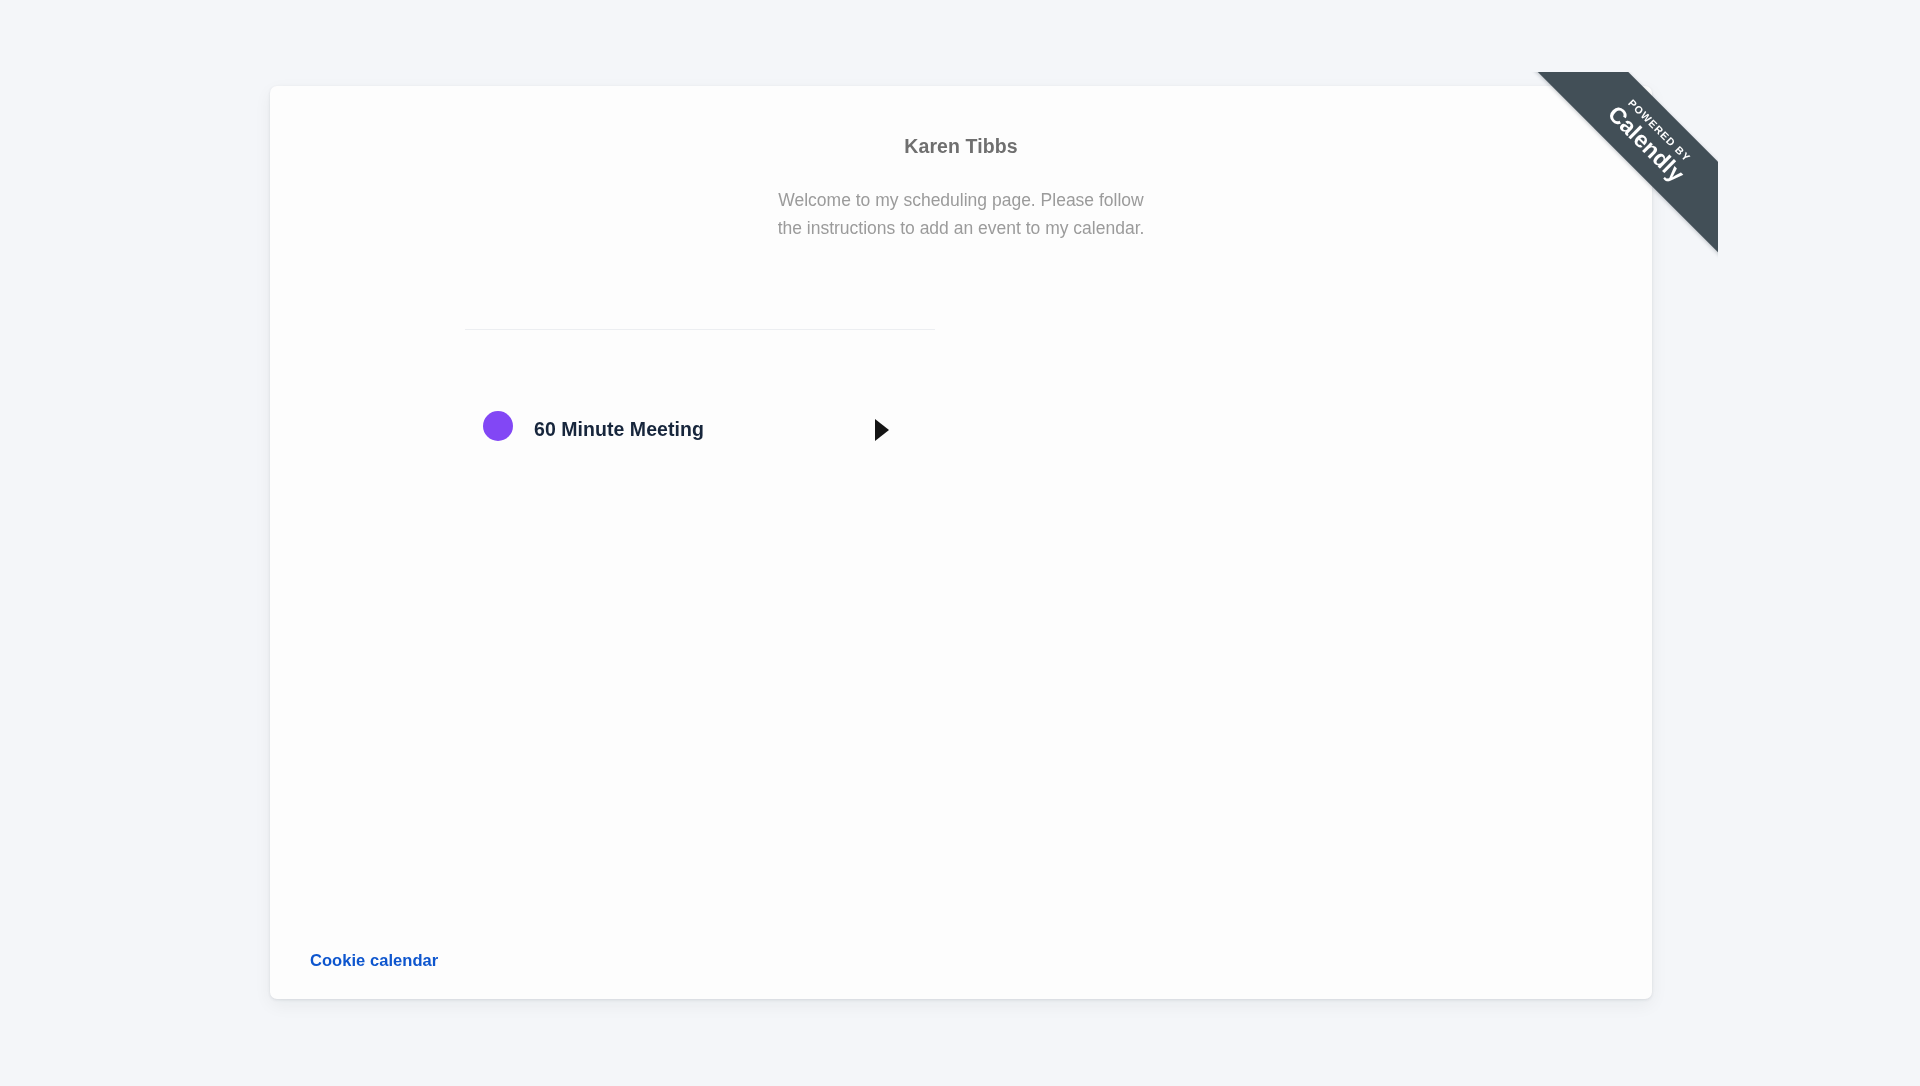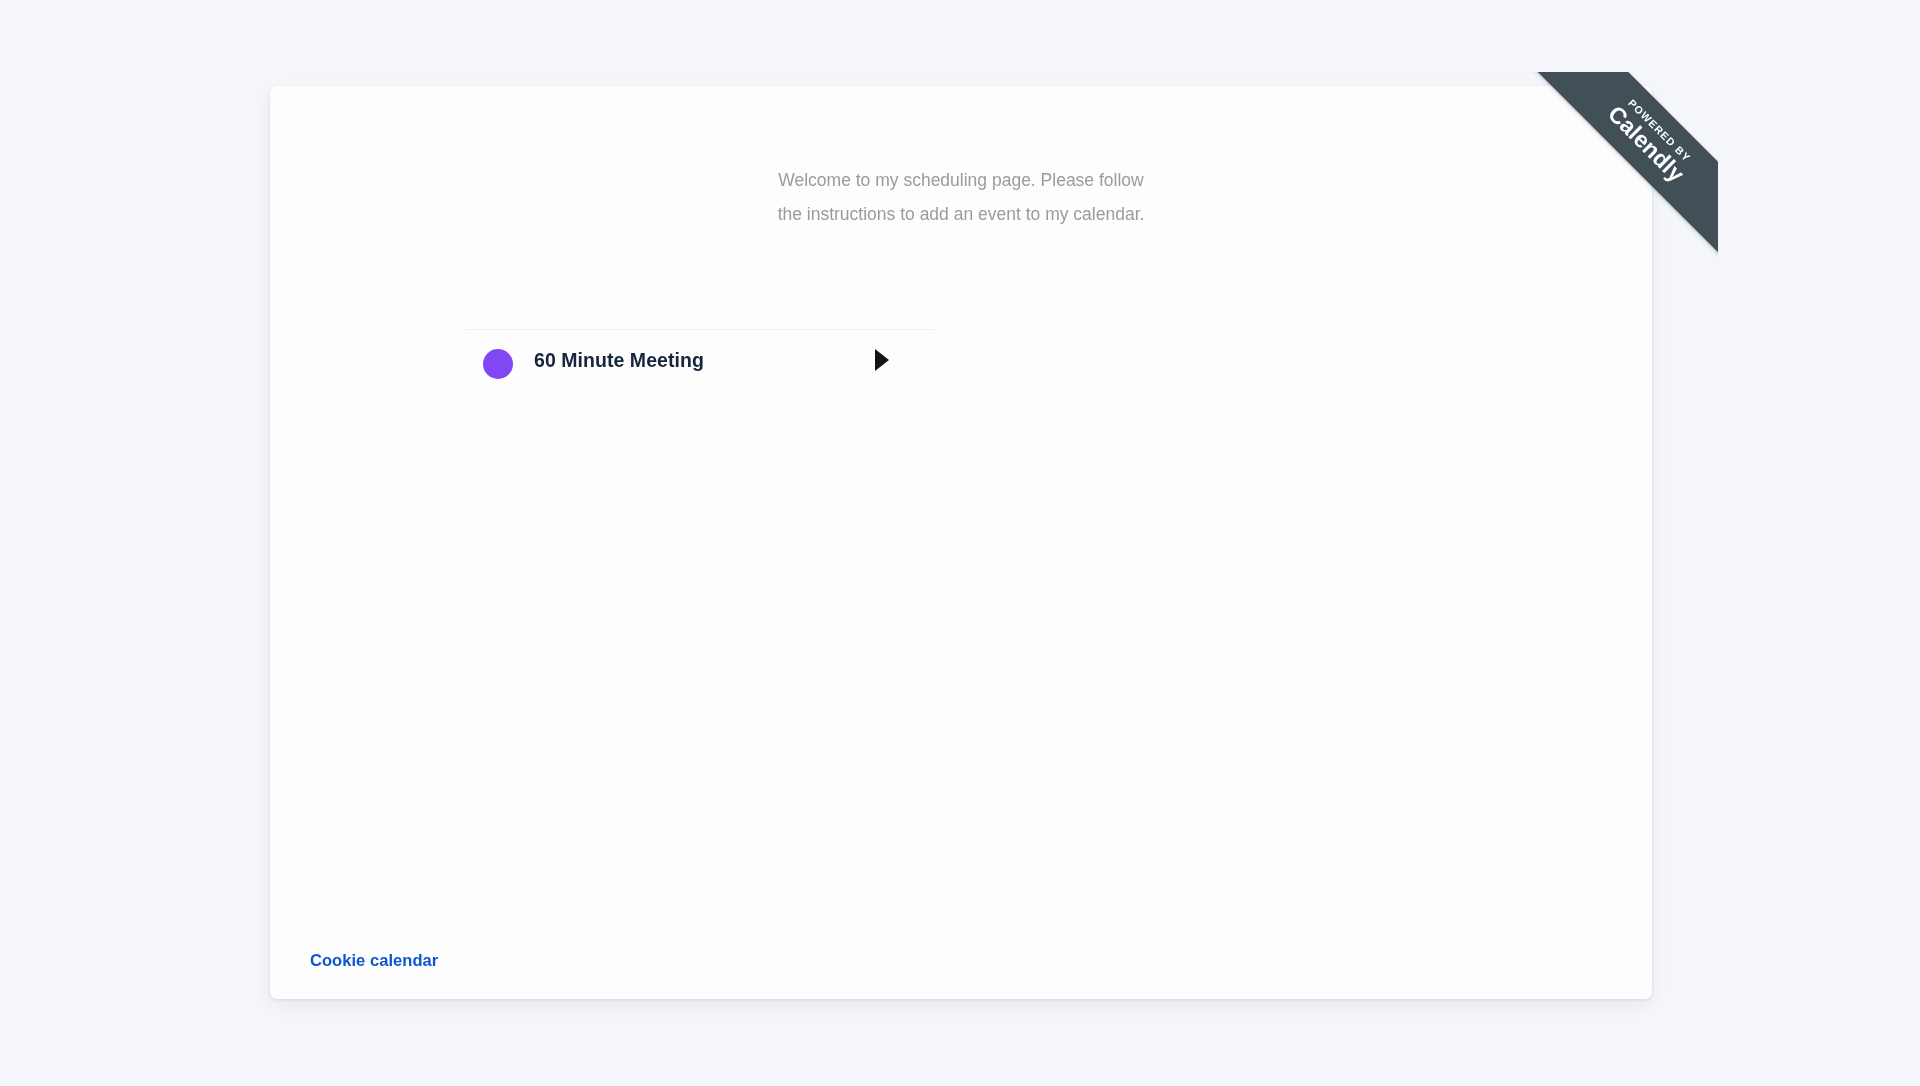--- a/index.html
+++ b/index.html
@@ -94,21 +94,21 @@
     letter-spacing: 0.1px;
     line-height: 1.2;
   }
   #welcome-message {
     margin: 0 auto;
     margin-top: 28px;
     width: 372px;
     font-size: 17.5px;
     font-weight: normal;
     color: #9b9b9b;
-    line-height: 34px;
+    line-height: 28px;
     text-align: center;
   }
 
   
   #event-divider {
     position: absolute;
     left: 195px;
     top: 243px;
     width: 470px;
     height: 1px;
@@ -119,21 +119,21 @@
   
   #event-type-list {
     position: absolute;
     left: 195px;
     top: 263px;
     width: 470px;
   }
   .event-row {
     position: relative;
     display: flex;
-    align-items: flex-start;
+    align-items: flex-end;
     height: 92px;
     padding: 0 8px 0 0;
     cursor: pointer;
   }
   .event-color-dot {
     flex: 0 0 auto;
     width: 30px;
     height: 30px;
     border-radius: 50%;
     margin-left: 18px;
@@ -172,20 +172,21 @@
   }
 </style>
 </head>
 <body>
 
 <div id="page">
 
   <div id="booking-card">
 
     <div id="profile-header">
+      <div id="profile-name">Karen Tibbs</div>
       <div id="welcome-message">Welcome to my scheduling page. Please follow the instructions to add an event to my calendar.</div>
     </div>
 
     <div id="event-divider"></div>
 
     <div id="event-type-list">
       <div class="event-row">
         <span class="event-color-dot"></span>
         <span class="event-name">60 Minute Meeting</span>
         <span class="event-arrow"></span>

